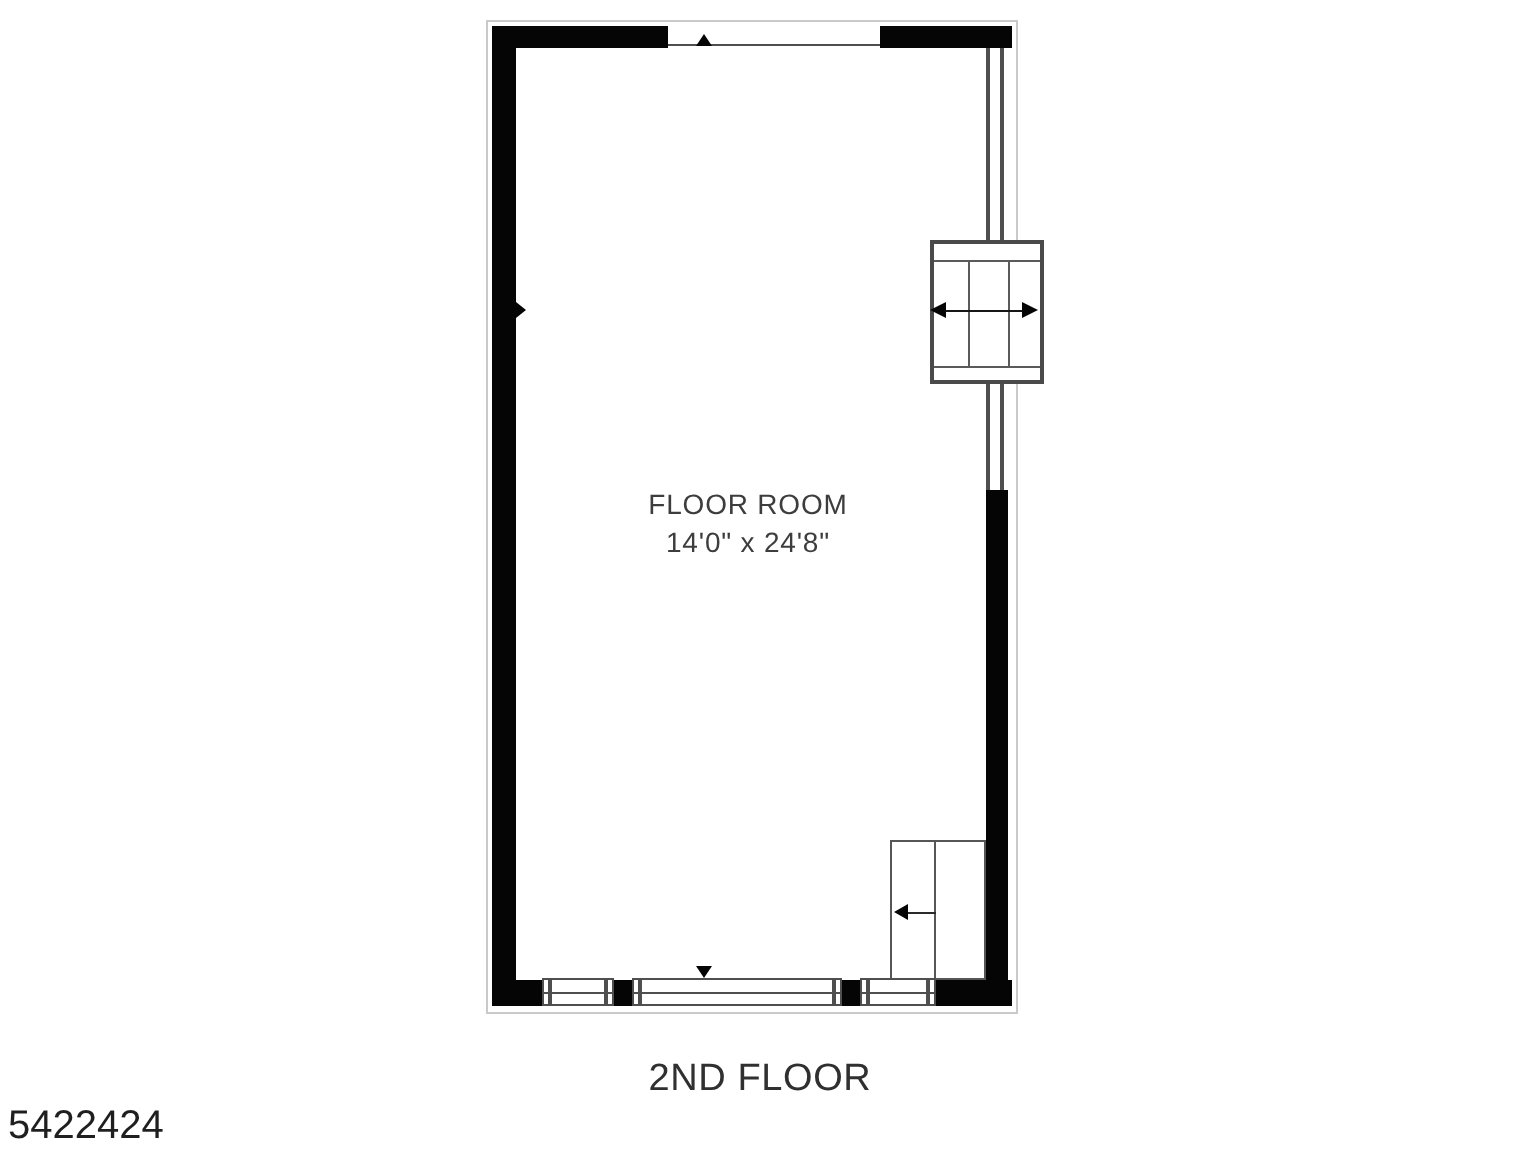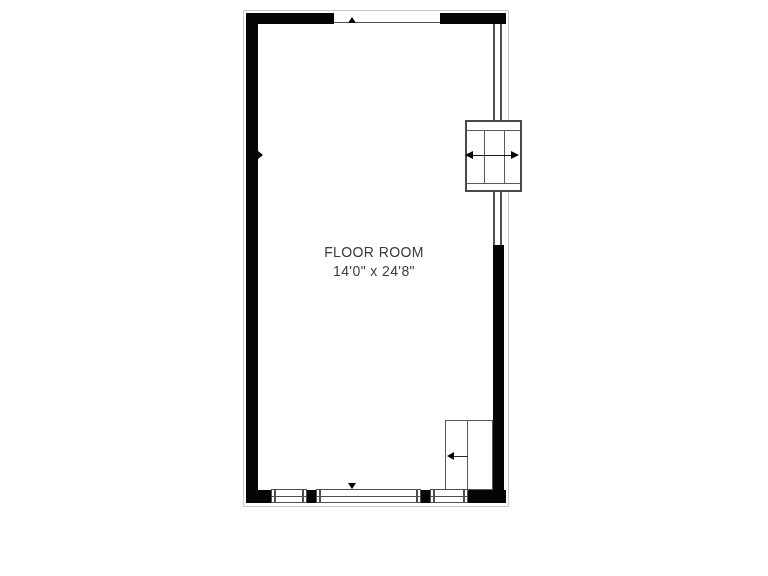--- a/index.html
+++ b/index.html
@@ -107,14 +107,16 @@
   </div>
   <div class="window" style="left:430px; width:38px;">
     <div class="mid"></div>
     <div class="cap" style="left:2px;"></div>
     <div class="cap" style="right:2px;"></div>
   </div>
   <div class="tri" style="left:348px; top:483px; border-left:4px solid transparent; border-right:4px solid transparent; border-top:6px solid #050505;"></div>
 
   <div class="label room-label">FLOOR ROOM</div>
   <div class="label room-dims">14'0" x 24'8"</div>
+  <div class="label floor-label">2ND FLOOR</div>
+  <div class="label listing-number">5422424</div>
 
 </div>
 
 </body></html>

